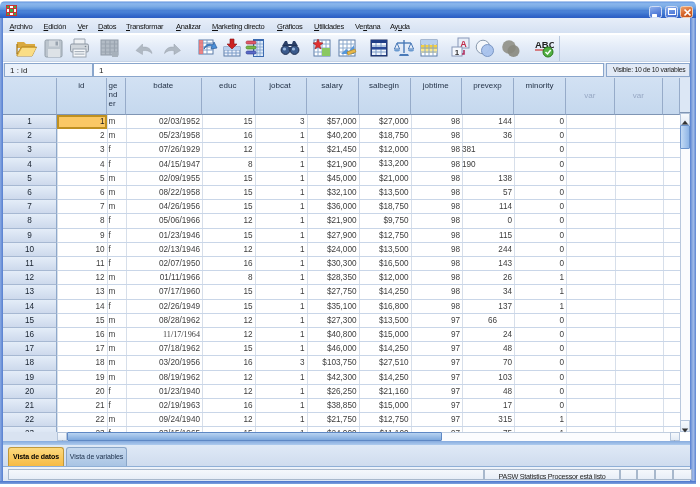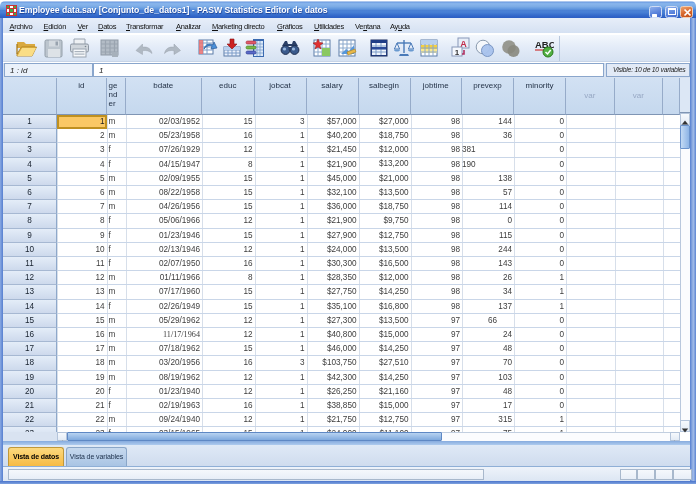--- a/index.html
+++ b/index.html
@@ -19,21 +19,21 @@
 
 #menubar{position:absolute;left:3px;top:17px;width:687px;height:16px;background:linear-gradient(180deg,#e7eef9,#d5e1f2);border-bottom:1px solid #fff;}
 #menubar span{position:absolute;top:3.5px;font-size:7.5px;letter-spacing:-0.3px;color:#111;}
 u{text-decoration:underline;}
 
 #toolbar{position:absolute;left:3px;top:34px;width:687px;height:27px;
  background:linear-gradient(180deg,#f4f8fd 0%,#e4ecf8 45%,#d6e2f2 100%);border-bottom:1px solid #c7d4e7;}
 #toolbar svg{position:absolute;top:2px;}
 #tsep{position:absolute;left:556px;top:1px;width:1px;height:25px;background:#b9c8dd;}
 
-#cellref{position:absolute;left:3px;top:62px;width:687px;height:15px;background:#d7e2f1;font-style:italic;}
+#cellref{position:absolute;left:3px;top:62px;width:687px;height:15px;background:#d7e2f1;}
 .refbox{position:absolute;top:0px;height:14px;border:1px solid #8aa6cc;font-size:8px;color:#222;padding:1.5px 0 0 5px;white-space:nowrap;overflow:hidden;}
 
 #grid{position:absolute;left:3px;top:77px;width:677px;height:354px;background:#fff;overflow:hidden;}
 .hcell{position:absolute;top:0;height:37px;background:linear-gradient(180deg,#d2e1f3 0%,#c5d8ee 100%);
  border-right:1px solid #96abc9;border-bottom:1px solid #7f95b4;font-size:8px;color:#1f2d42;}
 .hlab{display:block;text-align:center;padding-top:3px;line-height:9px;}
 .rowhdr{position:absolute;left:0;width:54px;background:linear-gradient(180deg,#e4edf8,#cdd9ec);
  border-right:1px solid #8ea8ca;border-bottom:1px solid #a6b8d2;font-size:8.2px;color:#17212e;text-align:center;}
 .vline{position:absolute;top:0;width:1px;background:#d7dfea;}
 .hline{position:absolute;height:1px;background:#c9d6e8;}
@@ -63,21 +63,20 @@
           <rect x="1" y="1" width="3" height="3"></rect>
           <rect x="7" y="1" width="3" height="3"></rect>
           <rect x="4" y="4" width="3" height="3"></rect>
           <rect x="1" y="7" width="3" height="3"></rect>
           <rect x="7" y="7" width="3" height="3"></rect>
         </g>
         <g stroke="#cc3333" stroke-width="1">
           <path d="M0 3.5 H11 M0 7.5 H11 M3.5 0 V11 M7.5 0 V11" fill="none"></path>
         </g>
       </svg>
-<div class="txt">Employee data.sav [Conjunto_de_datos1] - PASW Statistics Editor de datos</div>
 <div class="abs" style="left:649px;top:4.5px;width:13px;height:12px;border-radius:2.5px;border:1px solid #cfdcf4;background:linear-gradient(160deg,#8fb0ec 0%,#5c85dc 55%,#4067ce 100%);">
         <div class="abs" style="left:2px;top:7.5px;width:5px;height:2.5px;background:#fff;border-radius:0.5px;"></div>
       </div>
 <div class="abs" style="left:665px;top:4.5px;width:13px;height:12px;border-radius:2.5px;border:1px solid #cfdcf4;background:linear-gradient(160deg,#8fb0ec 0%,#5c85dc 55%,#4067ce 100%);">
         <div class="abs" style="left:2px;top:1.5px;width:8px;height:7px;border:1.5px solid #fff;border-top-width:2px;"></div>
       </div>
 <div class="abs" style="left:680px;top:4.5px;width:13px;height:12px;border-radius:2.5px;border:1px solid #f2cdb2;background:linear-gradient(160deg,#eda36e 0%,#d96a30 50%,#bf4a14 100%);">
         <svg class="abs" style="left:2px;top:1.5px" width="9" height="9" viewBox="0 0 9 9">
           <path d="M1.5 1.5 L7.5 7.5 M7.5 1.5 L1.5 7.5" stroke="#fff" stroke-width="1.7"></path>
         </svg>
@@ -443,21 +442,21 @@
       <div class="c" style="left:251.5px;width:50.0px;text-align:right;top:221.6px;line-height:14.2px;position:absolute;font-size:8.2px;color:#3d3d3d;">1</div>
       <div class="c" style="left:303.5px;width:50.0px;text-align:right;top:221.6px;line-height:14.2px;position:absolute;font-size:8.2px;color:#3d3d3d;">$35,100</div>
       <div class="c" style="left:355.5px;width:50.0px;text-align:right;top:221.6px;line-height:14.2px;position:absolute;font-size:8.2px;color:#3d3d3d;">$16,800</div>
       <div class="c" style="left:407.5px;width:49.5px;text-align:right;top:221.6px;line-height:14.2px;position:absolute;font-size:8.2px;color:#3d3d3d;">98</div>
       <div class="c" style="left:459px;width:50px;text-align:right;top:221.6px;line-height:14.2px;position:absolute;font-size:8.2px;color:#3d3d3d;">137</div>
       <div class="c" style="left:511px;width:50px;text-align:right;top:221.6px;line-height:14.2px;position:absolute;font-size:8.2px;color:#3d3d3d;">1</div>
       <div class="rowhdr" style="top:235.8px;height:14.2px;line-height:14.2px;">15</div>
       <div class="hline" style="left:54px;top:249.0px;width:623px;"></div>
       <div class="c" style="left:54px;width:47.5px;text-align:right;top:235.8px;line-height:14.2px;position:absolute;font-size:8.2px;color:#3d3d3d;">15</div>
       <div class="c" style="left:105.5px;width:15.0px;text-align:left;top:235.8px;line-height:14.2px;position:absolute;font-size:8.2px;color:#3d3d3d;">m</div>
-      <div class="c" style="left:122.5px;width:74.5px;text-align:right;top:235.8px;line-height:14.2px;position:absolute;font-size:8.2px;color:#3d3d3d;">05/29/1962</div>
+      <div class="c" style="left:122.5px;width:74.5px;text-align:right;top:235.8px;line-height:14.2px;position:absolute;font-size:8.2px;color:#3d3d3d;">08/28/1962</div>
       <div class="c" style="left:199px;width:50.5px;text-align:right;top:235.8px;line-height:14.2px;position:absolute;font-size:8.2px;color:#3d3d3d;">12</div>
       <div class="c" style="left:251.5px;width:50.0px;text-align:right;top:235.8px;line-height:14.2px;position:absolute;font-size:8.2px;color:#3d3d3d;">1</div>
       <div class="c" style="left:303.5px;width:50.0px;text-align:right;top:235.8px;line-height:14.2px;position:absolute;font-size:8.2px;color:#3d3d3d;">$27,300</div>
       <div class="c" style="left:355.5px;width:50.0px;text-align:right;top:235.8px;line-height:14.2px;position:absolute;font-size:8.2px;color:#3d3d3d;">$13,500</div>
       <div class="c" style="left:407.5px;width:49.5px;text-align:right;top:235.8px;line-height:14.2px;position:absolute;font-size:8.2px;color:#3d3d3d;">97</div>
       <div class="c" style="left:444px;width:50px;text-align:right;top:235.8px;line-height:14.2px;position:absolute;font-size:8.2px;color:#3d3d3d;">66</div>
       <div class="c" style="left:511px;width:50px;text-align:right;top:235.8px;line-height:14.2px;position:absolute;font-size:8.2px;color:#3d3d3d;">0</div>
       <div class="rowhdr" style="top:250.0px;height:14.2px;line-height:14.2px;">16</div>
       <div class="hline" style="left:54px;top:263.2px;width:623px;"></div>
       <div class="c" style="left:54px;width:47.5px;text-align:right;top:250.0px;line-height:14.2px;position:absolute;font-size:8.2px;color:#3d3d3d;">16</div>
@@ -574,17 +573,18 @@
 <div class="sbtn" style="left:670px;top:431px;width:10px;height:9px;"><svg width="8" height="7" viewBox="0 0 8 7">
         <path d="M3 0.5 L6.5 3.5 L3 6.5z" fill="#222"></path>
       </svg></div>
 <div id="band1"></div>
 <div id="tabbar">
 <div class="tab" id="tabactive">Vista de datos</div>
 <div class="tab" id="tabvar">Vista de variables</div>
 </div>
 <div id="statusbar">
 <div class="spanel" style="left:5px;width:476px;"></div>
+<div class="spanel" style="left:481px;width:136px;padding-top:1.5px;">PASW Statistics Processor está listo</div>
 <div class="spanel" style="left:617px;width:17px;"></div>
 <div class="spanel" style="left:634px;width:18px;"></div>
 <div class="spanel" style="left:652px;width:18px;"></div>
 <div class="spanel" style="left:670px;width:19px;"></div>
 </div>
 </div>
 </body></html>

